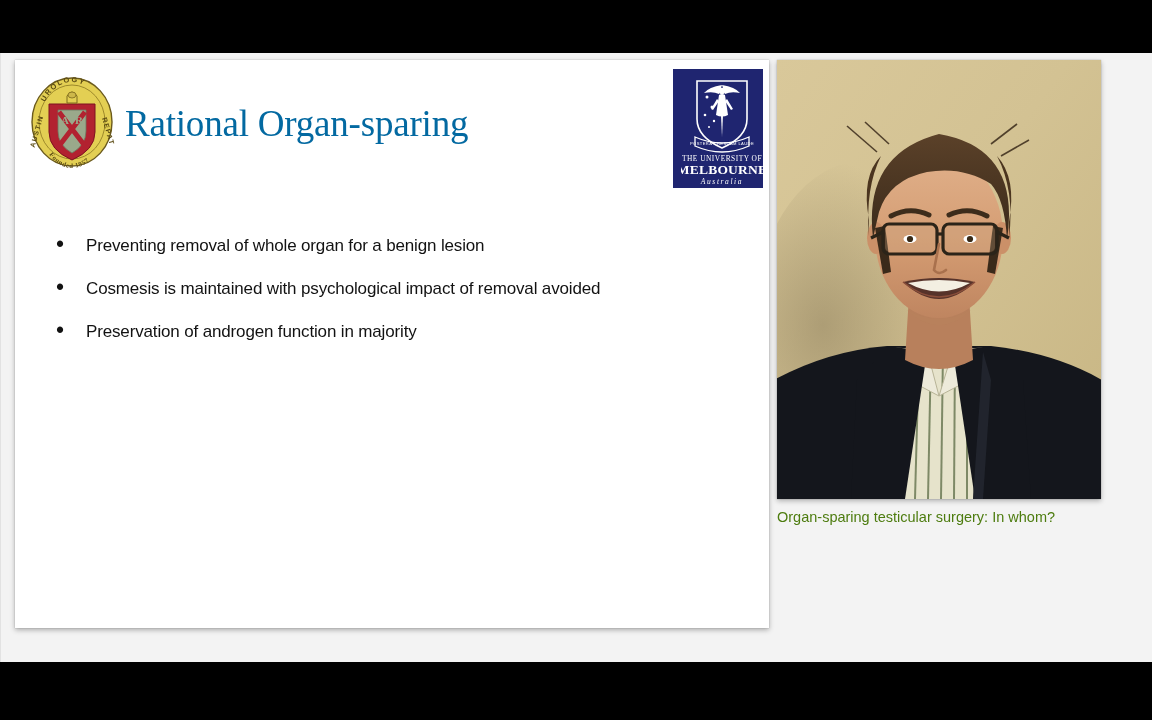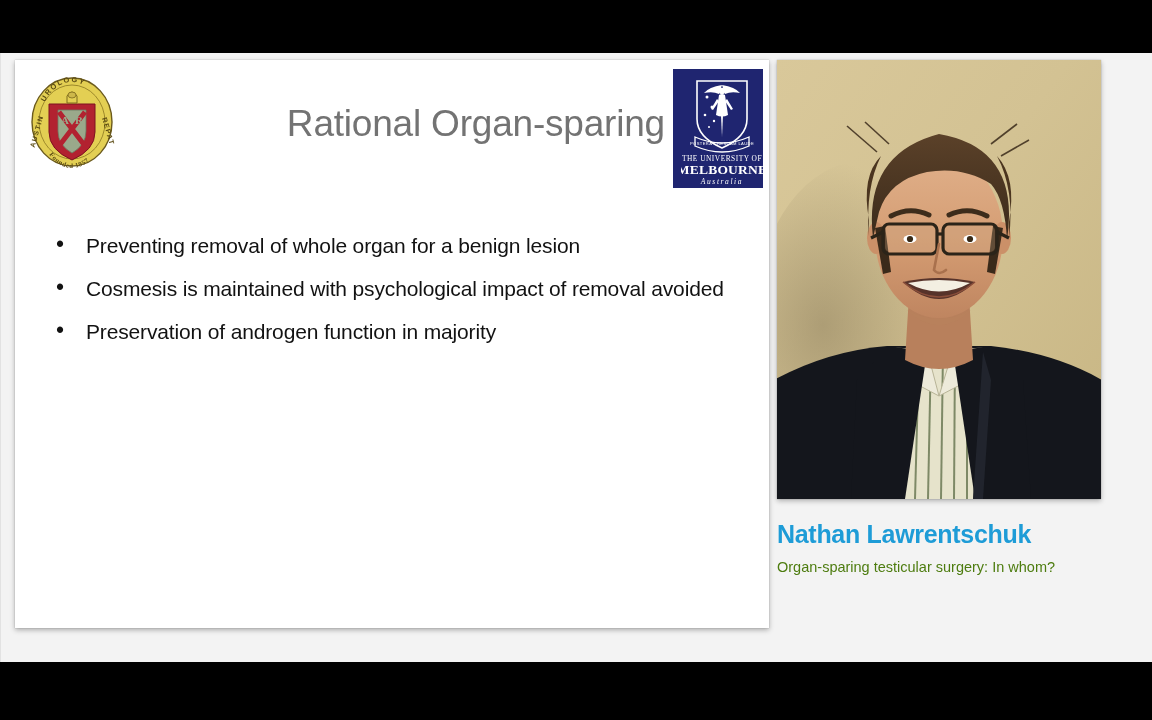--- a/index.html
+++ b/index.html
@@ -53,26 +53,27 @@
     left: 14px;
     top: 16px;
     width: 86px;
     height: 92px;
   }
   #slide-title {
     position: absolute;
     left: 110px;
     top: 12px;
     width: 540px;
-    text-align: right;
+    text-align: left;
     font-size: 37px;
     line-height: 54px;
-    color: #737373;
+    color: #0369a1;
     font-weight: 400;
     letter-spacing: -0.2px;
+    font-family: Liberation Serif, serif;
   }
   #slide-title .line { display: block; white-space: nowrap; }
   #melbourne-logo {
     position: absolute;
     left: 658px;
     top: 9px;
     width: 82px;
     height: 119px;
     background: #1f2570;
     padding-left: 8px;
@@ -85,21 +86,21 @@
     top: 166px;
     width: 700px;
     margin: 0;
     padding: 0;
     list-style: none;
   }
   #slide-bullets li {
     position: relative;
     padding-left: 41px;
     margin-bottom: 4px;
-    font-size: 21px;
+    font-size: 17px;
     line-height: 39px;
     color: #121212;
     letter-spacing: -0.15px;
   }
   #slide-bullets li::before {
     content: "\2022";
     position: absolute;
     left: 11px;
     top: -1px;
     font-size: 23px;
@@ -327,19 +328,18 @@
 
             <path d="M 126 222 Q 162 214 198 222 Q 162 256 126 222 Z" fill="#57332a"></path>
             <path d="M 131 223 Q 162 217 193 223 Q 162 240 131 223 Z" fill="#f3efe2"></path>
             <path d="M 126 222 Q 162 252 198 222" stroke="#8a4e3a" stroke-width="1.6" fill="none"></path>
 
             <path d="M 130 250 Q 162 268 194 250 Q 162 280 130 250 Z" fill="#b8835e" opacity="0.45"></path>
           </g>
         </svg>
       </div>
 
-      <div id="speaker-name">Nathan Lawrentschuk</div>
       <div id="speaker-talk">Organ-sparing testicular surgery: In whom?</div>
 
     </div>
 
   </div>
 </div>
 
 </body></html>

